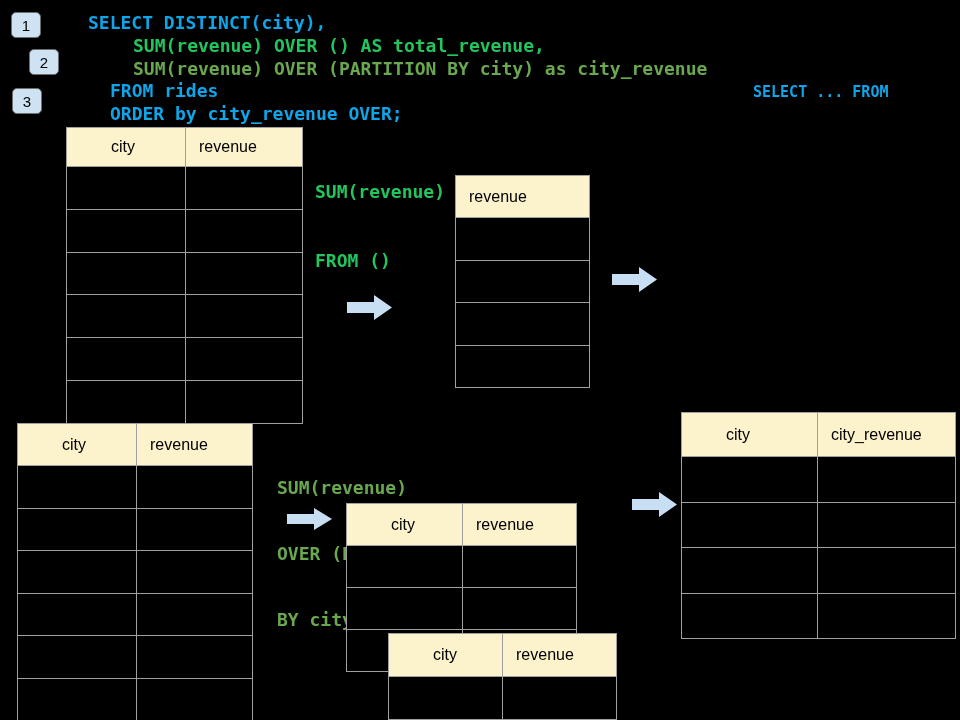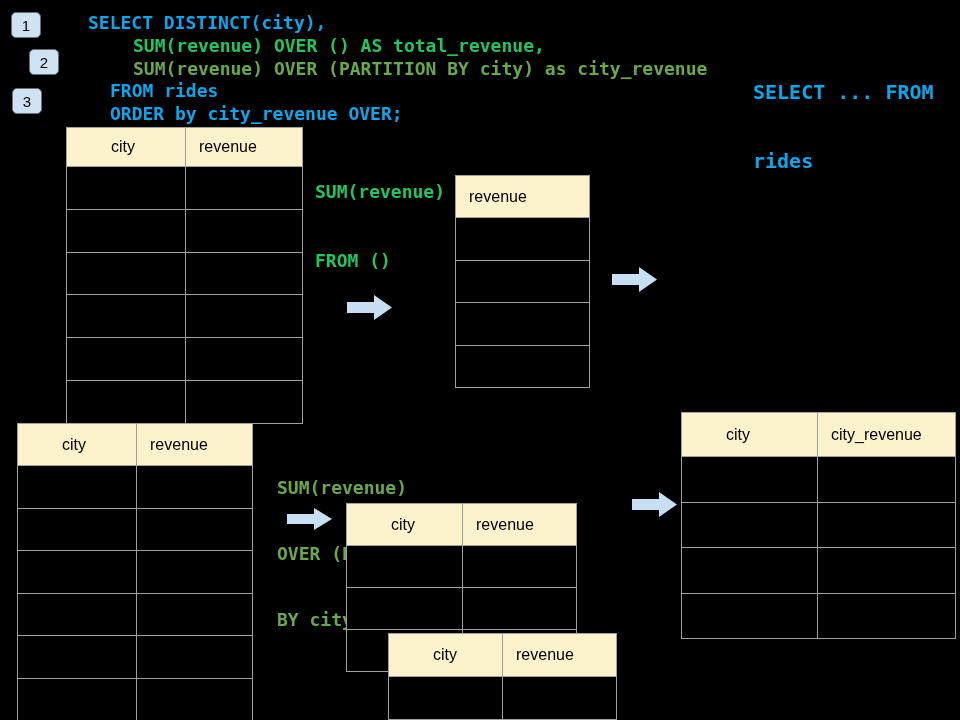--- a/index.html
+++ b/index.html
@@ -1,21 +1,21 @@
 <!DOCTYPE html>
 <html><head>
 <meta charset="utf-8">
 <style>
   html,body{margin:0;padding:0;background:#000;}
   #canvas{position:relative;width:960px;height:720px;background:#000;overflow:hidden;
           font-family:"Liberation Sans",sans-serif;}
   
   .mono{position:absolute;font-family:"DejaVu Sans Mono",monospace;font-weight:bold;white-space:pre;}
   .code-lg{font-size:18px;line-height:22.6px;}
-  .code-sm{font-size:20px;line-height:23px;}
+  .code-sm{font-size:15px;line-height:23px;}
   .purple{color:#0ea5e9;}
   .red{color:#22c55e;}
   .green{color:#6aa84f;}
   
   .badge{position:absolute;width:30px;height:26px;background:#cfe2f3;border:1px solid #6e6e6e;
          border-radius:5px;display:flex;align-items:center;justify-content:center;
          font-size:15px;color:#000;box-sizing:border-box;}
   
   .tbl{position:absolute;box-sizing:border-box;border:1px solid #a0a0a0;background:#000;}
   .thead{display:flex;background:#fcf2cc;}
@@ -60,21 +60,20 @@
   </div>
 
   <div class="mono code-lg purple" style="left:88px;top:12px;">SELECT DISTINCT(city),</div>
   <div class="mono code-lg red" style="left:133px;top:35px;">SUM(revenue) OVER () AS total_revenue,</div>
   <div class="mono code-lg green" style="left:133px;top:58px;">SUM(revenue) OVER (PARTITION BY city) as city_revenue</div>
   <div class="mono code-lg purple" style="left:110px;top:80px;">FROM rides</div>
   <div class="mono code-lg purple" style="left:110px;top:103px;">ORDER by city_revenue OVER;</div>
 
   <div class="mono code-sm purple" style="left:753px;top:35px;">
     <div>SELECT ... FROM</div>
-    <div>rides</div>
   </div>
 
   <div class="mono code-lg red" style="left:315px;top:134px;line-height:23px;">
     <div>SUM(revenue)</div>
     <div>FROM ()</div>
   </div>
 
   <div class="mono code-lg green" style="left:277px;top:433px;line-height:22px;">
     <div>SUM(revenue)</div>
     <div>OVER (PARTITION</div>

